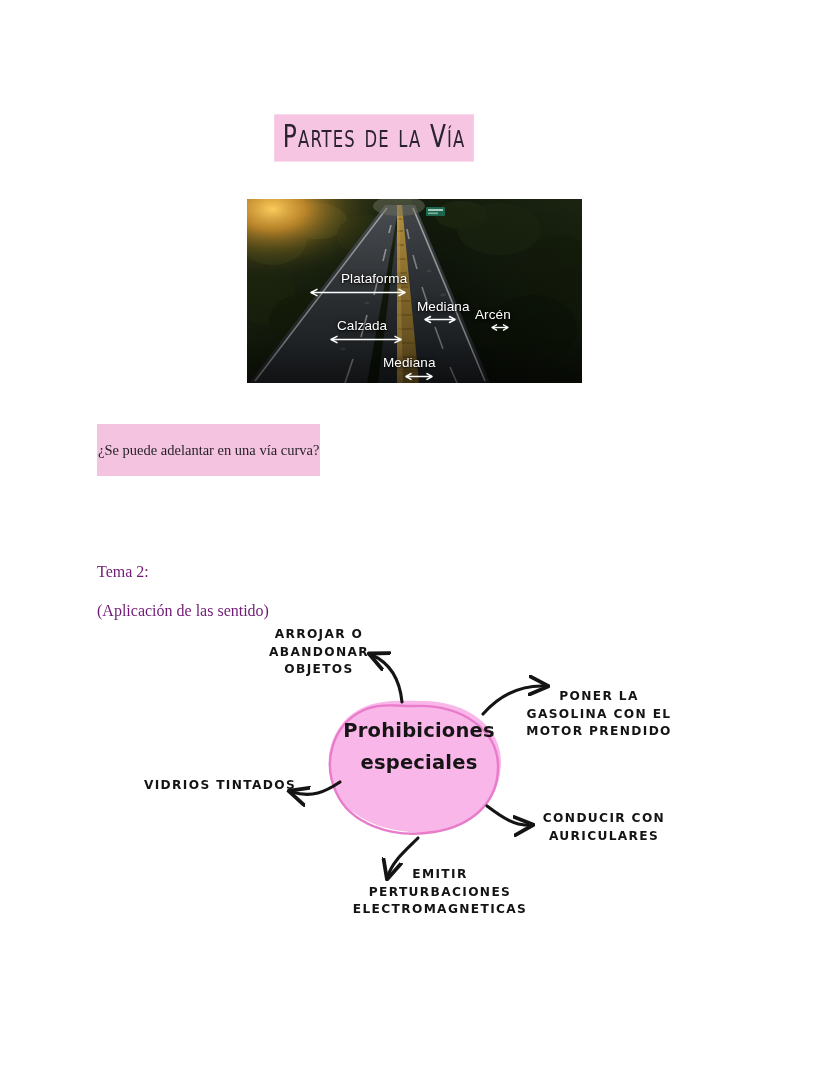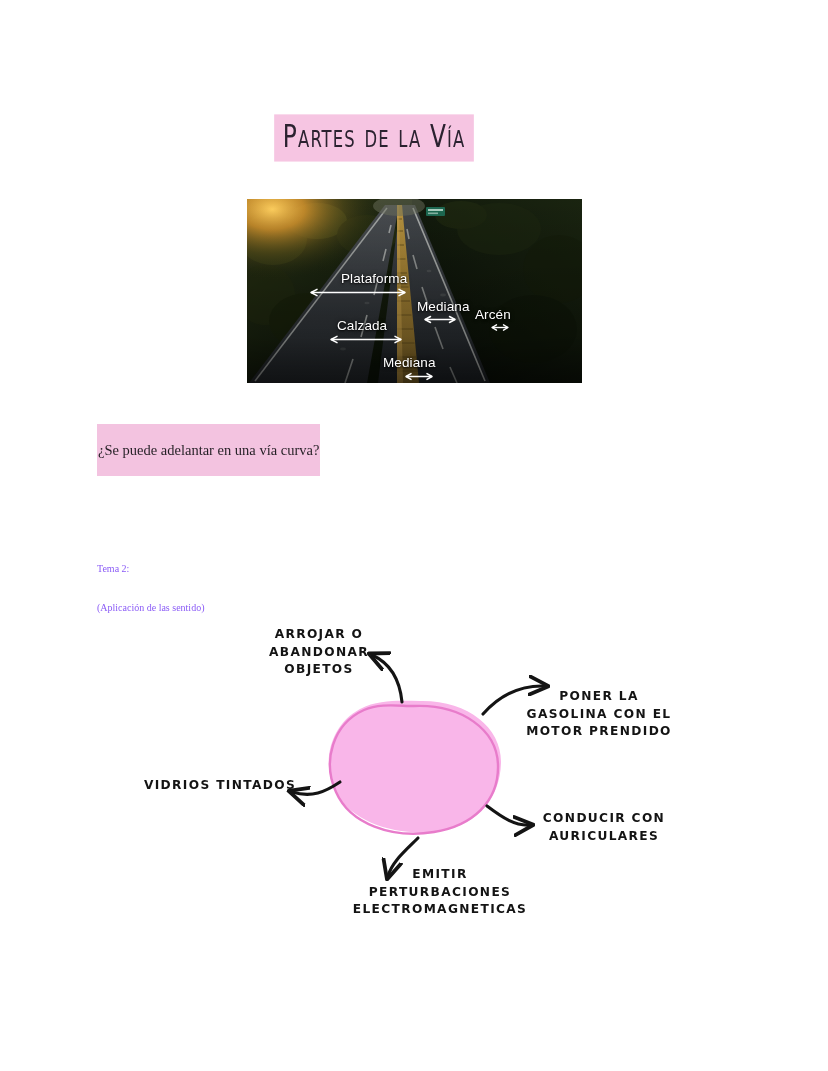--- a/index.html
+++ b/index.html
@@ -94,22 +94,22 @@
     box-decoration-break: clone;
     -webkit-box-decoration-break: clone;
     padding: 18px 1px;
   }
 
   
   .body-line {
     position: absolute;
     left: 97px;
     font-family: "Liberation Serif", serif;
-    font-size: 10px;
-    color: #8b5cf6;
+    font-size: 16px;
+    color: #701a75;
   }
   .line-tema { top: 563px; }
   .line-apli { top: 602px; }
 
   
   .mindmap {
     position: absolute;
     left: 0;
     top: 612px;
     width: 668px;
@@ -370,14 +370,18 @@
 GASOLINA CON EL
 MOTOR PRENDIDO</div>
     <div class="mm-label mm-vidrios">VIDRIOS TINTADOS</div>
     <div class="mm-label mm-auricul">CONDUCIR CON
 AURICULARES</div>
     <div class="mm-label mm-emitir">EMITIR
 PERTURBACIONES
 ELECTROMAGNETICAS</div>
   </div>
 
+  <div class="mm-center-text">
+    <div>Prohibiciones</div>
+    <div>especiales</div>
+  </div>
 
 </div>
 
 </body></html>

